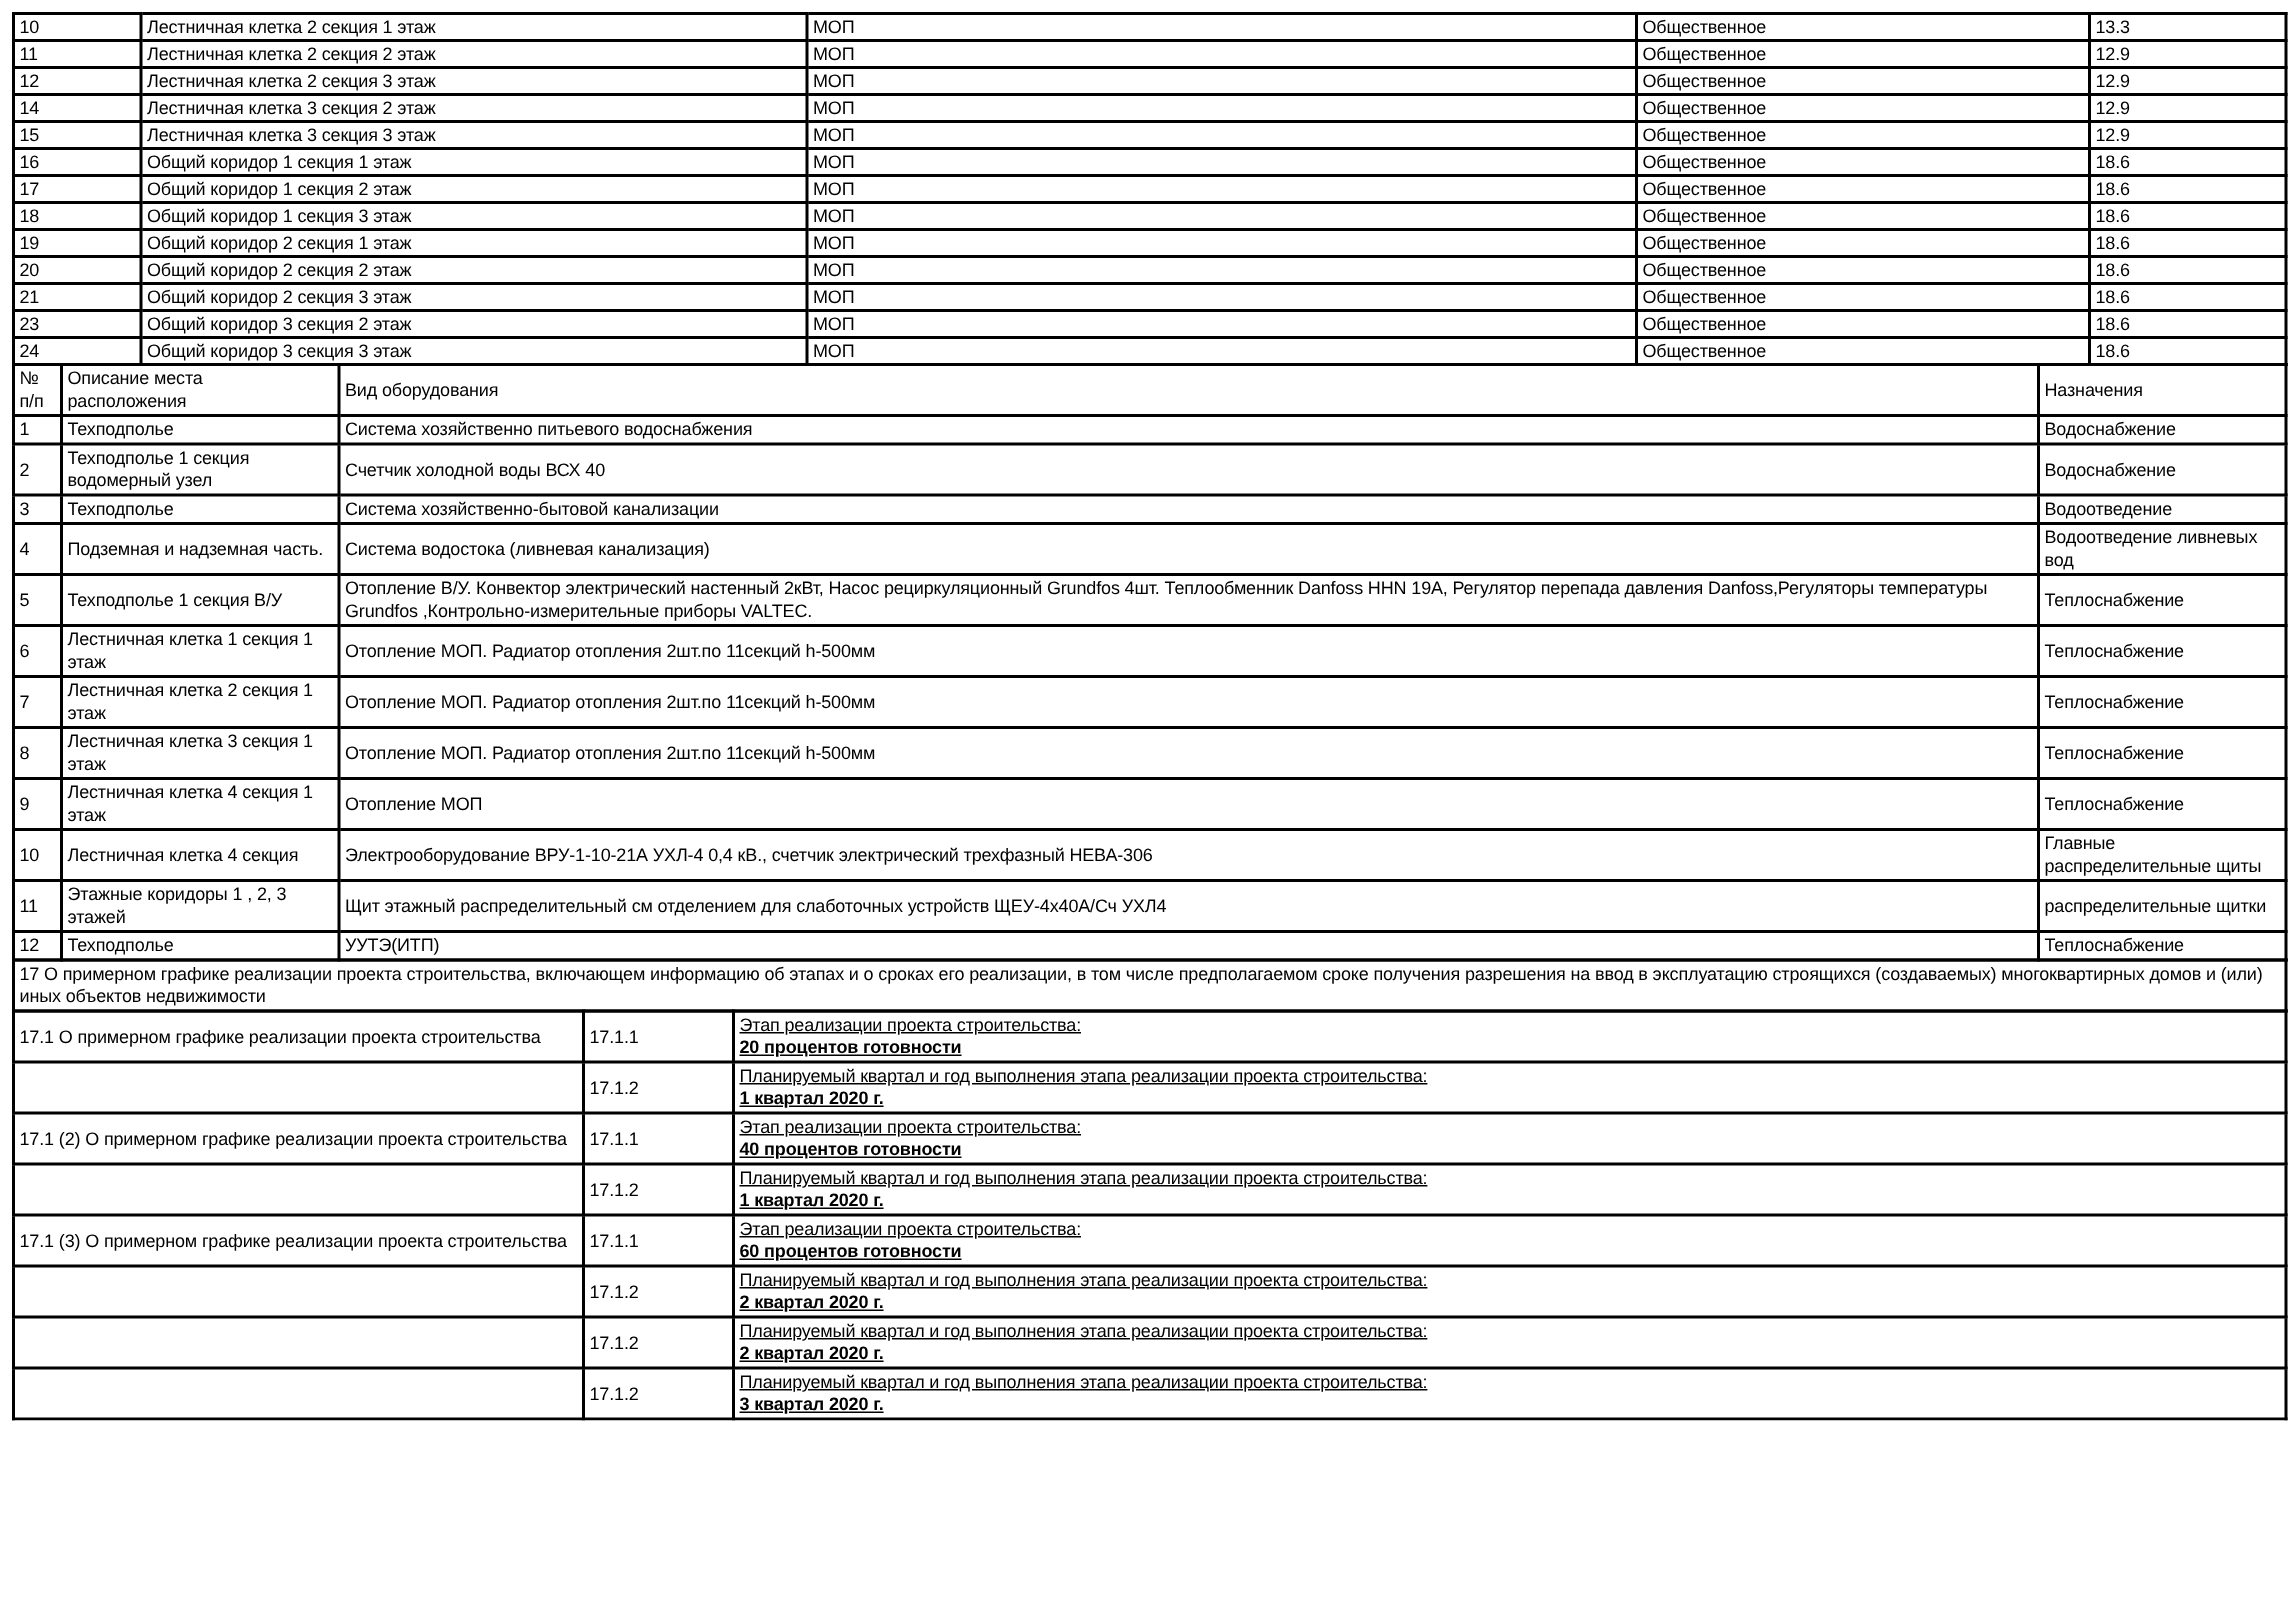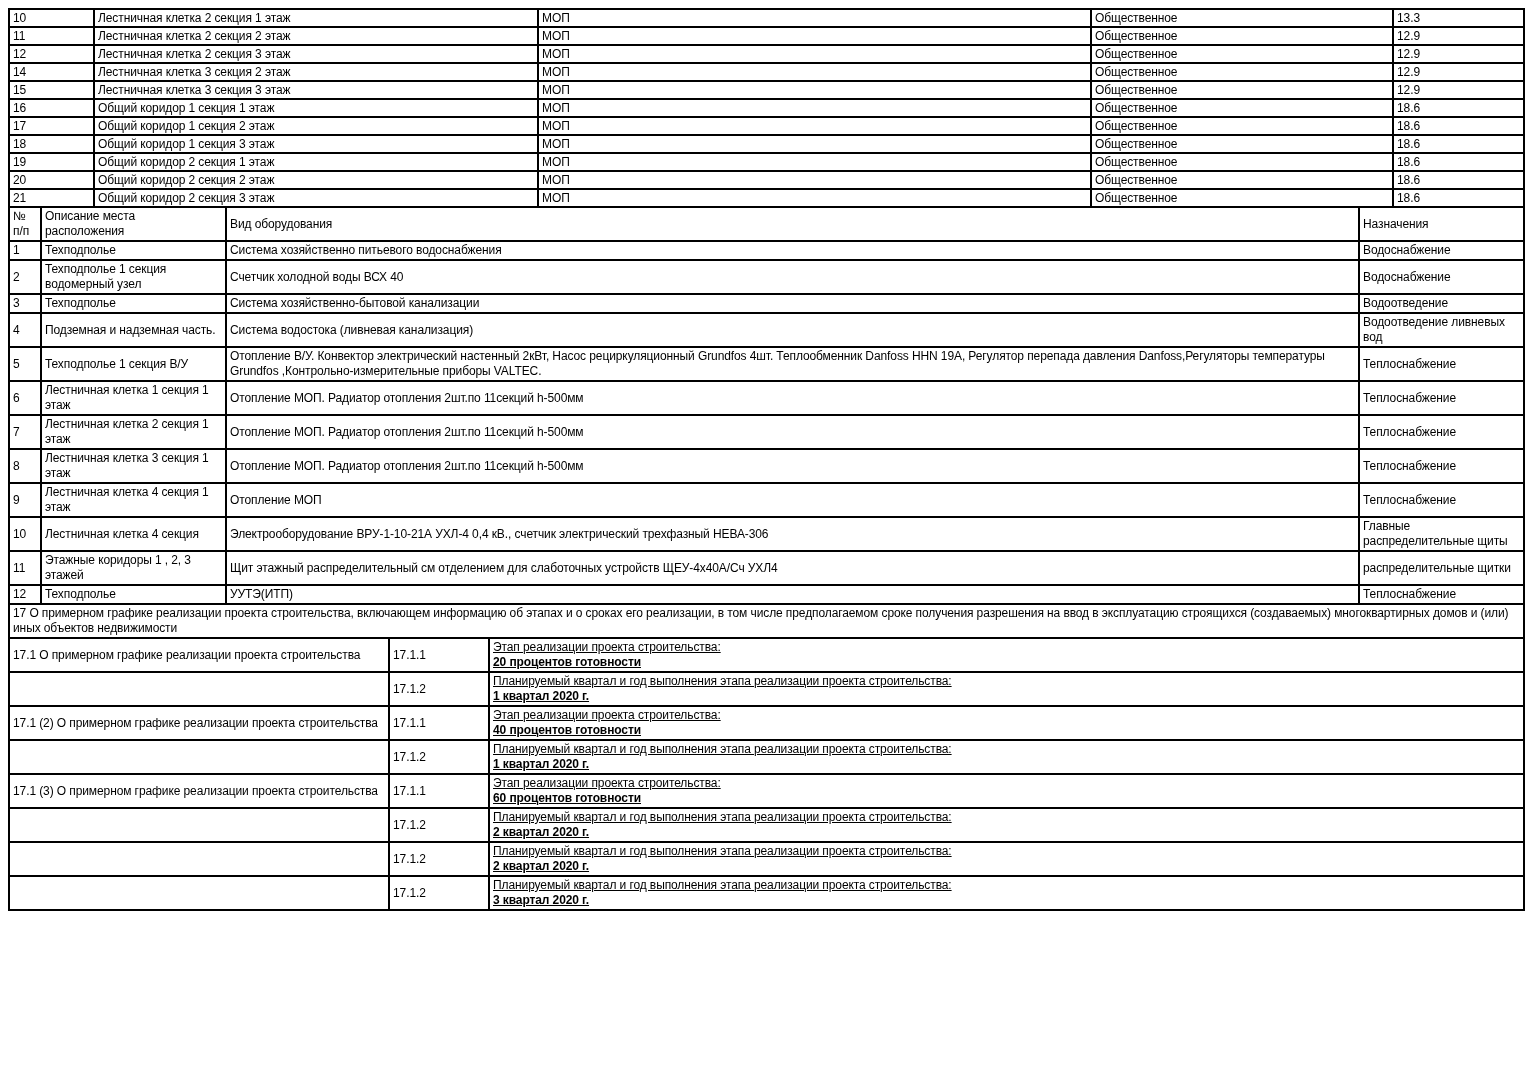--- a/index.html
+++ b/index.html
@@ -142,21 +142,35 @@
 
         <tr>
           <td>21</td>
           <td>Общий коридор 2 секция 3 этаж</td>
           <td>МОП</td>
           <td>Общественное</td>
           <td>18.6</td>
         </tr>
 
 
-
+        <tr>
+          <td>23</td>
+          <td>Общий коридор 3 секция 2 этаж</td>
+          <td>МОП</td>
+          <td>Общественное</td>
+          <td>18.6</td>
+        </tr>
+
+        <tr>
+          <td>24</td>
+          <td>Общий коридор 3 секция 3 этаж</td>
+          <td>МОП</td>
+          <td>Общественное</td>
+          <td>18.6</td>
+        </tr>
       </tbody>
   </table>
 
 
   <table class="equip-table">
     <colgroup>
       <col style="width:32px">
         <col style="width:185px">
         <col style="width:1133px">
         <col style="width:165px">

